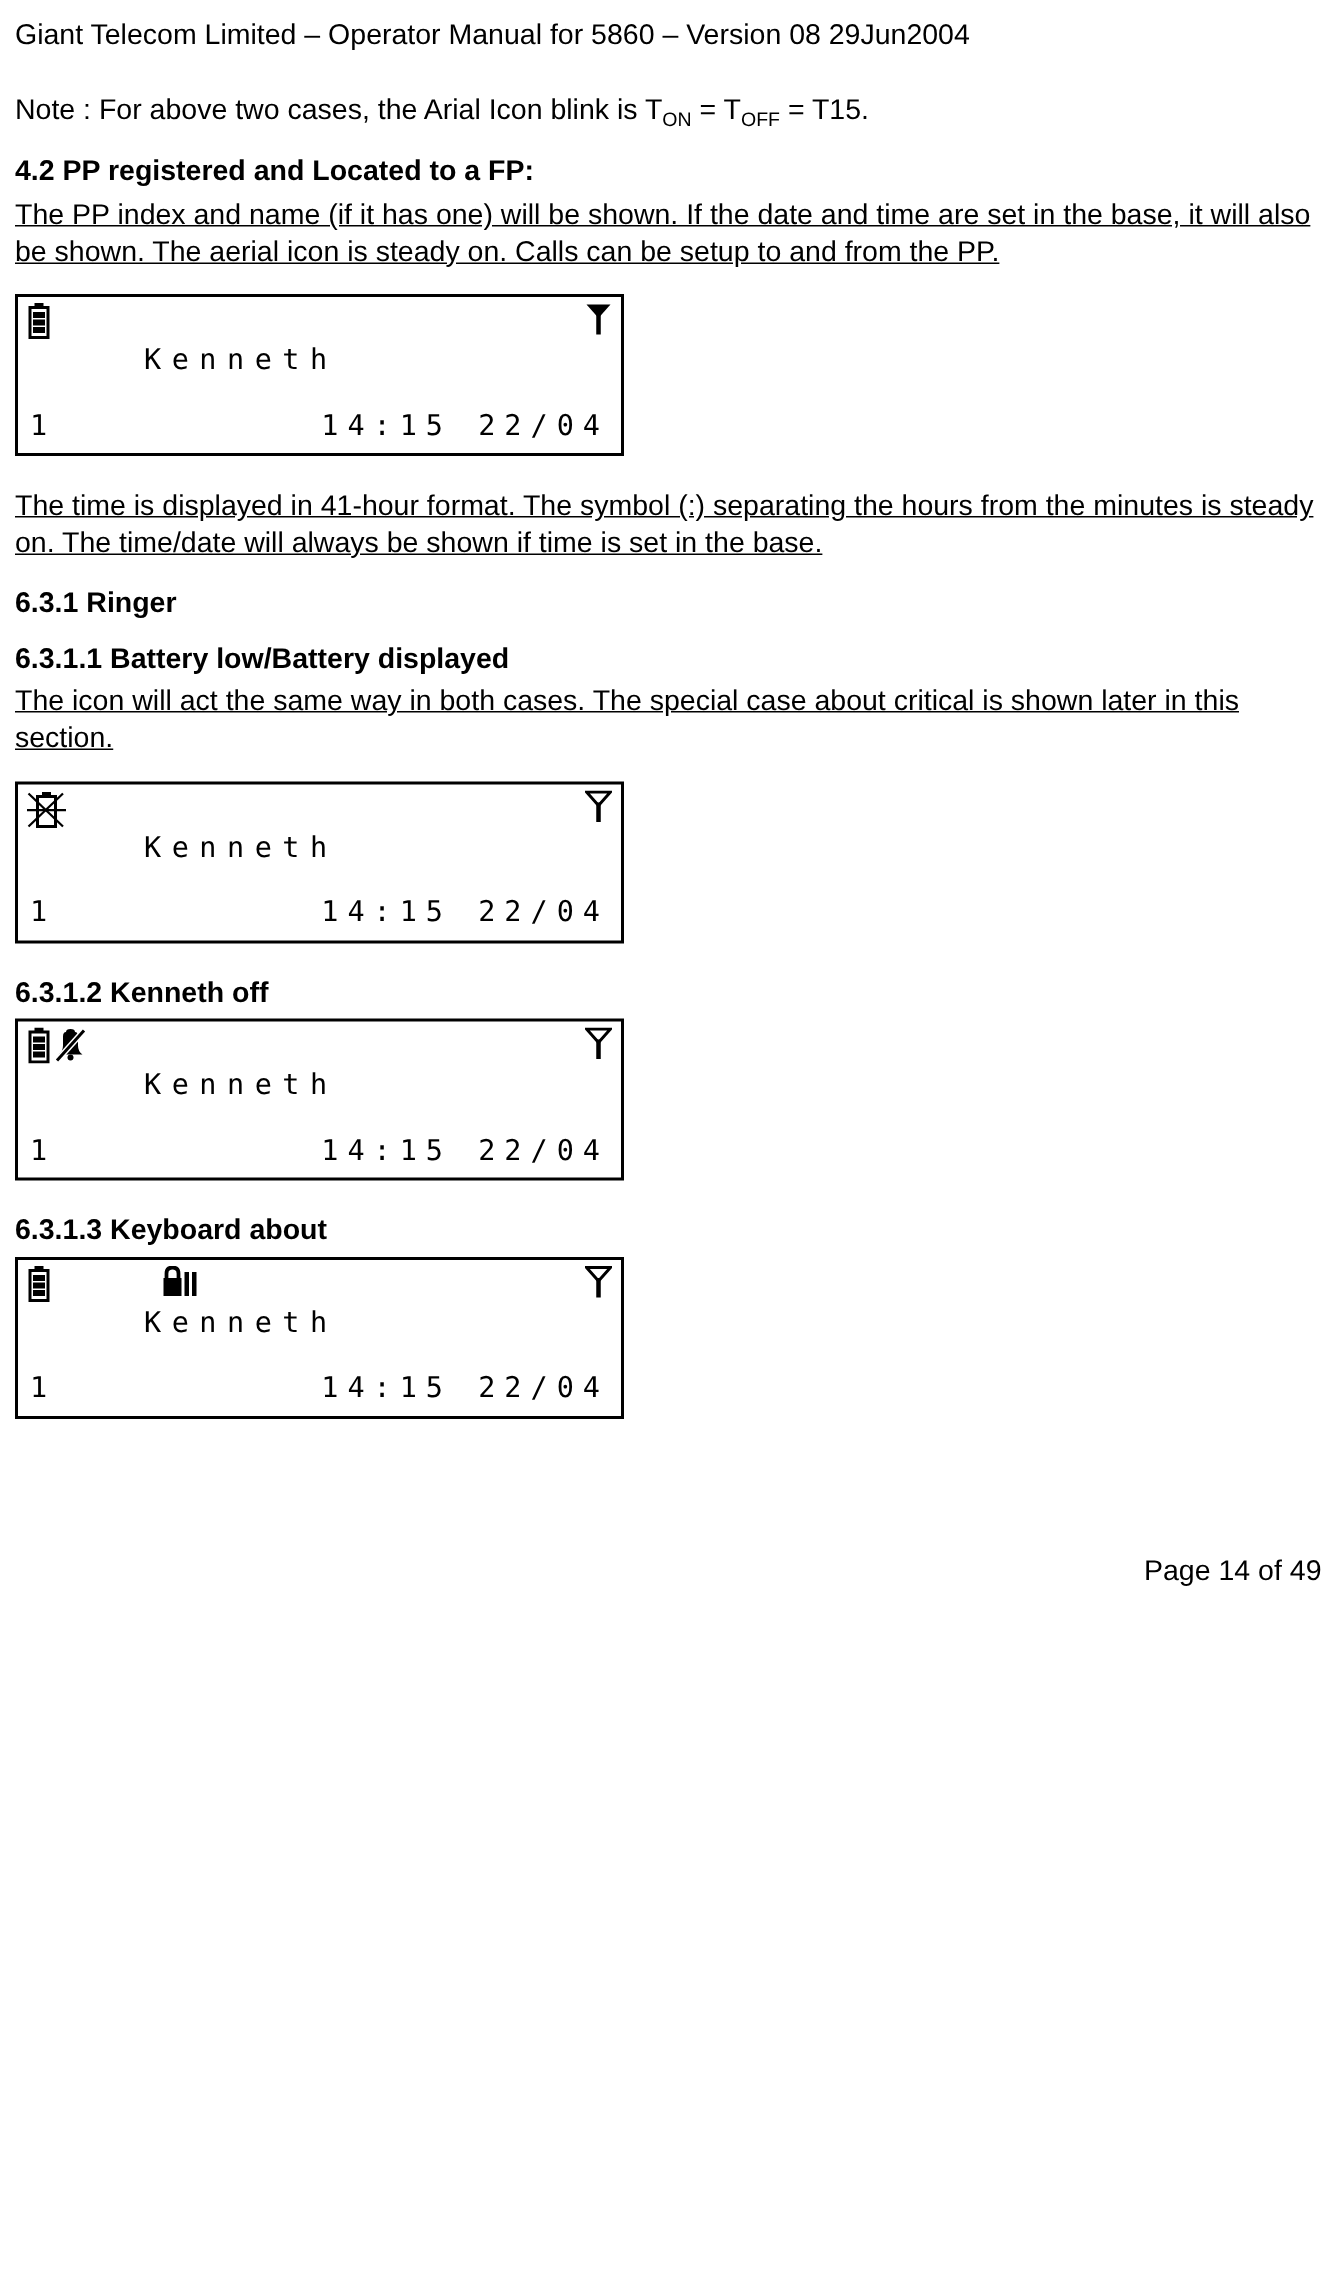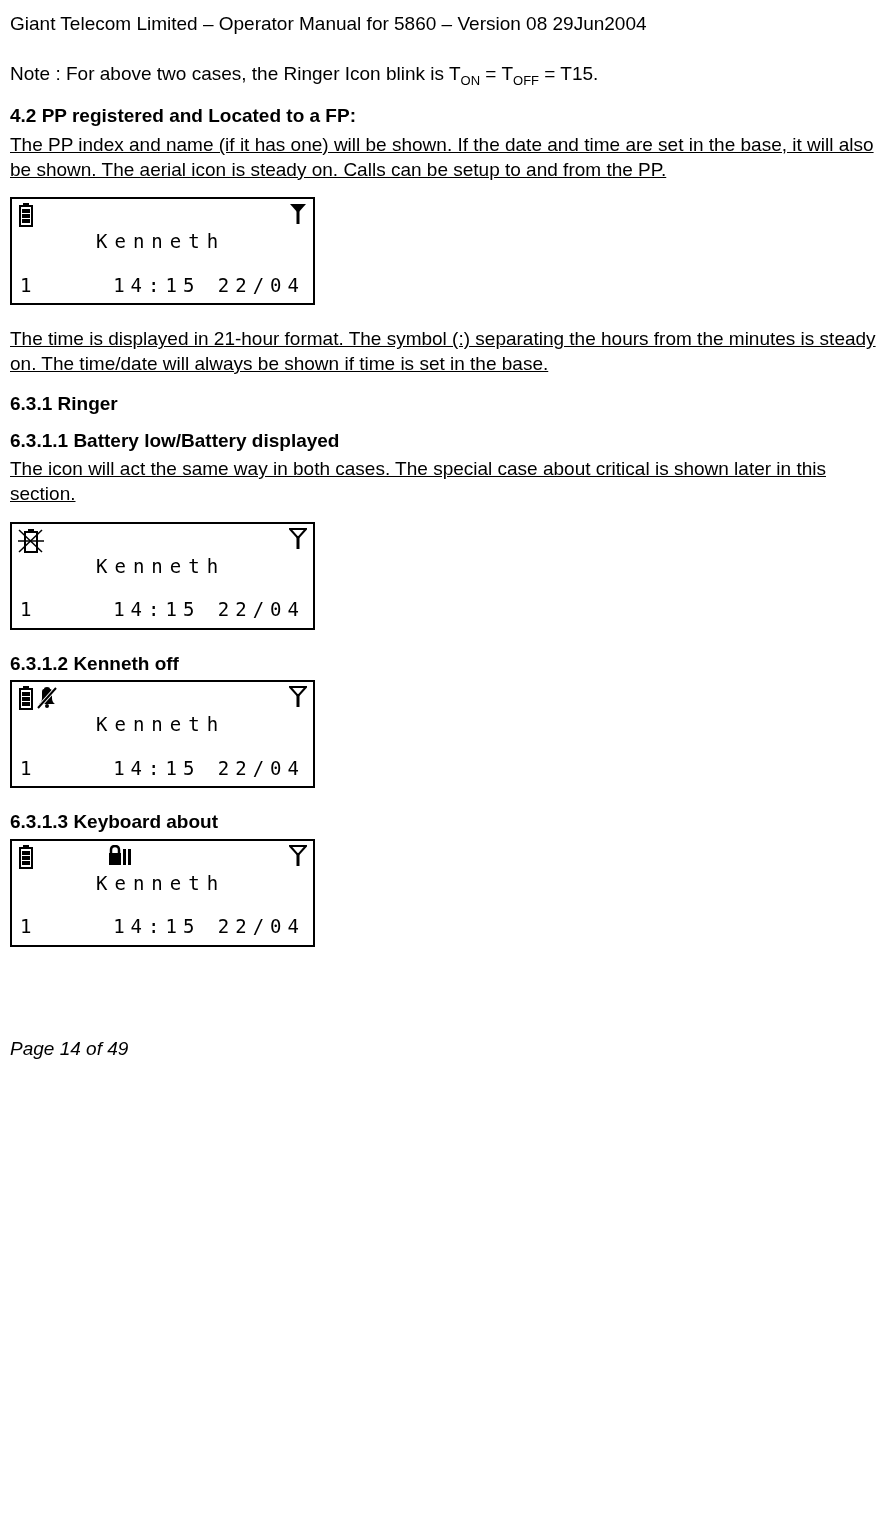--- a/index.html
+++ b/index.html
@@ -21,21 +21,21 @@
     }
     .sub { font-size: 13px; vertical-align: sub; }
     .section-title {
       font-weight: bold;
       margin-top: 12px;
       margin-bottom: 4px;
     }
     .para { margin-bottom: 15px; text-decoration: underline; }
     .lcd {
       border: 2px solid #000;
-      width: 305px;
+      width: 406px;
       height: 108px;
       position: relative;
       box-sizing: border-box;
       margin-bottom: 22px;
       padding: 4px 6px;
     }
     .lcd-top {
       display: flex;
       justify-content: space-between;
       align-items: flex-start;
@@ -58,32 +58,32 @@
       left: 8px;
       right: 8px;
       font-family: monospace;
       letter-spacing: 6px;
       font-size: 19px;
       display: flex;
       justify-content: space-between;
     }
     svg { display: block; }
     .footer {
+      text-align: right;
       margin-top: 90px;
       font-size: 19px;
-      font-style: italic;
     }
   </style>
 </head>
 <body>
 
 <div class="header">Giant Telecom Limited – Operator Manual for 5860 – Version 08 29Jun2004</div>
 
 <div class="note">
-  <span>Note : For above two cases, the Ringer Icon blink is T</span><span class="sub">ON</span><span> = T</span><span class="sub">OFF</span><span> = T15.</span>
+  <span>Note : For above two cases, the Arial Icon blink is T</span><span class="sub">ON</span><span> = T</span><span class="sub">OFF</span><span> = T15.</span>
 </div>
 
 <div class="section-title">4.2   PP registered and Located to a FP:</div>
 <div class="para">The PP index and name (if it has one) will be shown. If the date and time are set in the base, it will also be shown. The aerial icon is steady on. Calls can be setup to and from the PP.</div>
 
 <div class="lcd">
   <div class="lcd-top">
     <div class="lcd-top-left">
       <span>
         <svg width="16" height="24" viewBox="0 0 16 24">
@@ -102,21 +102,21 @@
       </svg>
     </span>
   </div>
   <div class="lcd-name">Kenneth</div>
   <div class="lcd-bottom">
     <span>1</span>
     <span>14:15  22/04</span>
   </div>
 </div>
 
-<div class="para">The time is displayed in 21-hour format. The symbol (:) separating the hours from the minutes is steady on. The time/date will always be shown if time is set in the base.</div>
+<div class="para">The time is displayed in 41-hour format. The symbol (:) separating the hours from the minutes is steady on. The time/date will always be shown if time is set in the base.</div>
 
 <div class="section-title">6.3.1   Ringer</div>
 
 <div class="section-title">6.3.1.1   Battery low/Battery displayed</div>
 <div class="para">The icon will act the same way in both cases. The special case about critical is shown later in this section.</div>
 
 <div class="lcd">
   <div class="lcd-top">
     <div class="lcd-top-left">
       <span>

